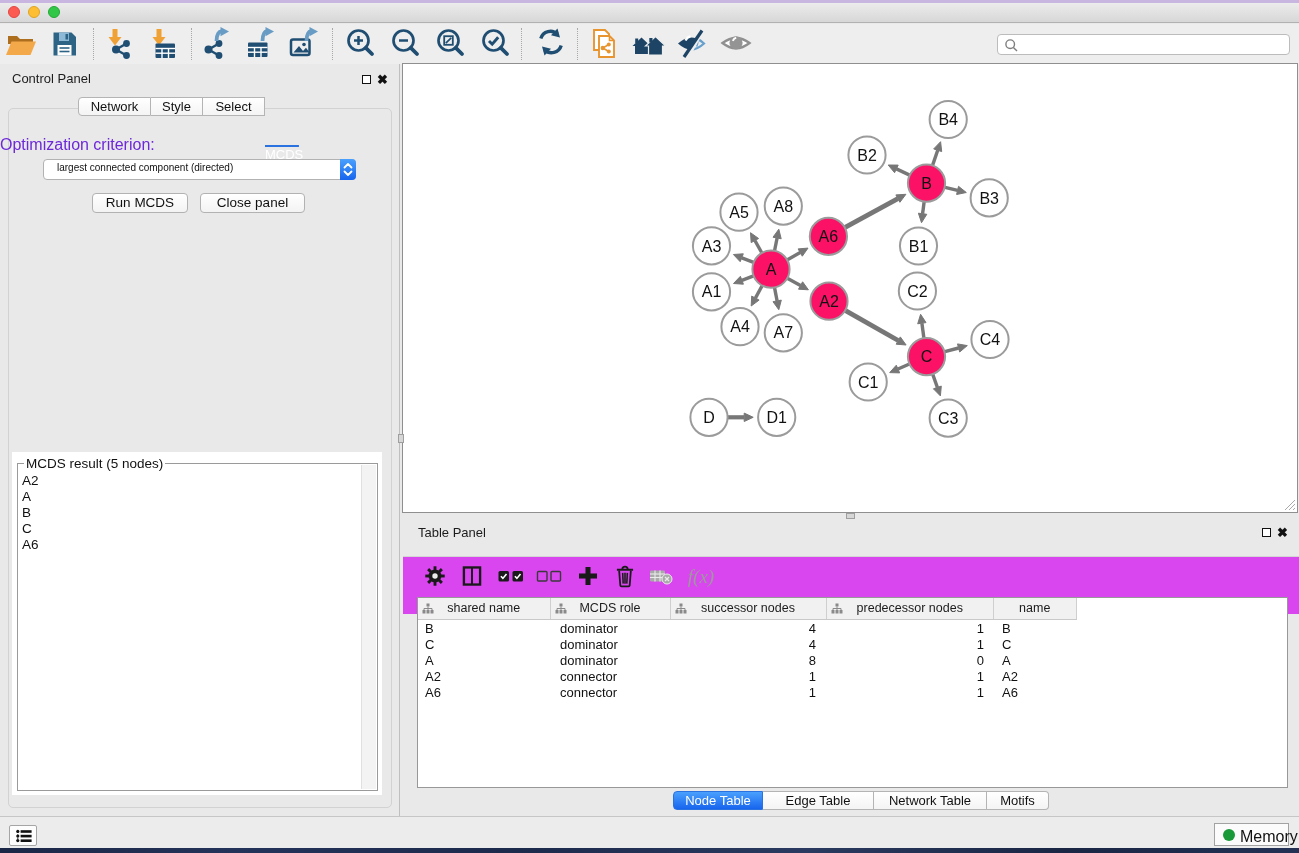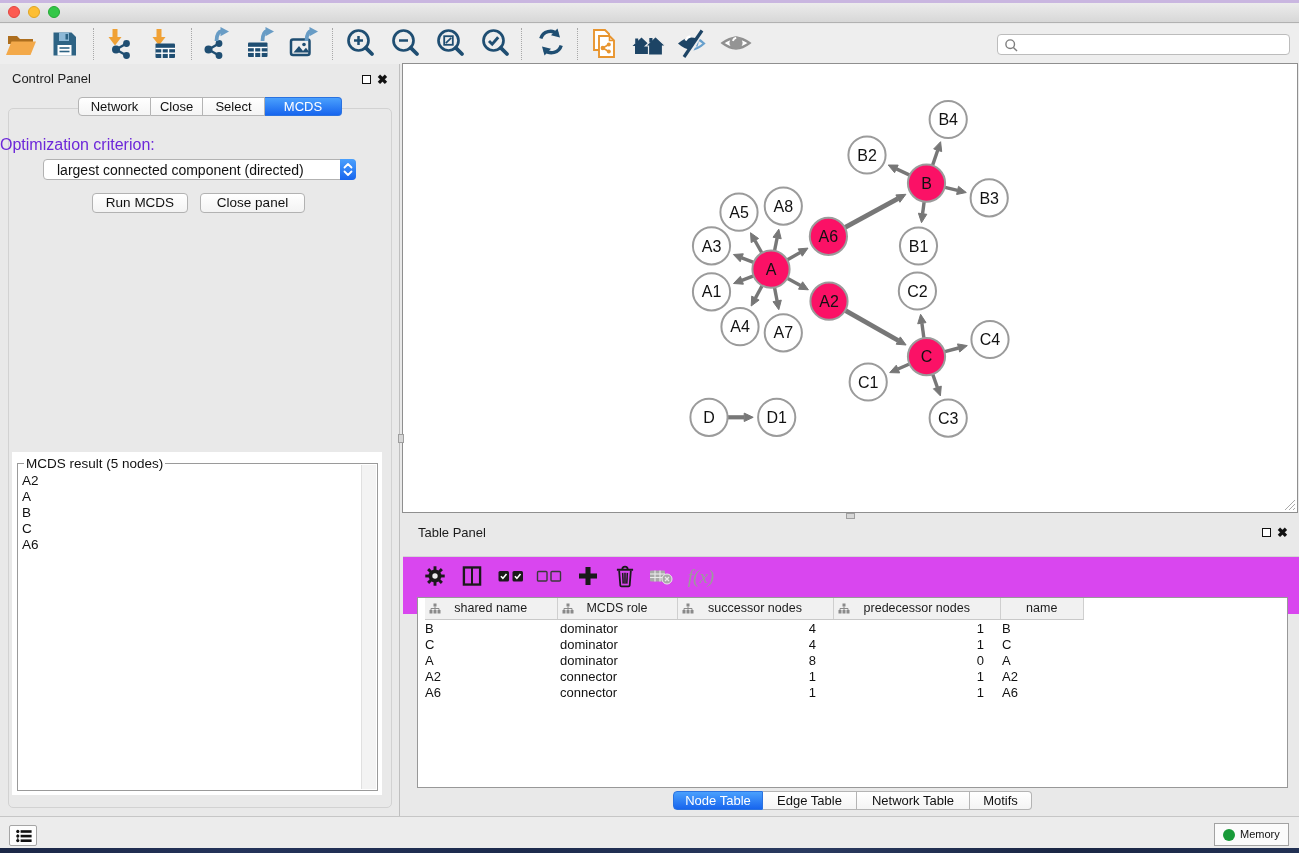--- a/index.html
+++ b/index.html
@@ -36,21 +36,21 @@
 .segs { position:absolute; display:flex; height:19px; }
 .seg { border:1px solid #b4b4b4; border-left:none; background:linear-gradient(#ffffff,#f4f4f4); color:#111;
   font-size:13px; text-align:center; line-height:17px; }
 .seg:first-child { border-left:1px solid #b4b4b4; border-radius:4px 0 0 4px; }
 .seg:last-child { border-radius:0 4px 4px 0; }
 .seg.sel { background:linear-gradient(#4aa0fd,#1765ee); color:#fff; border-color:#2a72e0; }
 
 #opt-label { position:absolute; left:0; width:400px; top:72px; text-align:left; font-size:16px; color:#6d28d9; }
 #dropdown { position:absolute; left:43px; top:95px; width:313px; height:21px; background:#fff;
   border:1px solid #b2b2b2; border-radius:4px; }
-#dropdown .dtext { position:absolute; left:13px; top:2px; font-size:14px; color:#111; }
+#dropdown .dtext { position:absolute; left:13px; top:2px; font-size:10px; color:#111; }
 #dd-btn { position:absolute; right:-1px; top:-1px; width:16px; height:21px; border-radius:0 4px 4px 0;
   background:linear-gradient(#4aa0fd,#1765ee); }
 .btn { position:absolute; height:20px; background:linear-gradient(#ffffff,#f3f3f3); border:1px solid #b2b2b2;
   border-radius:4px; font-size:13.5px; color:#111; text-align:center; line-height:18px; }
 
 #result-back { position:absolute; left:12px; top:388px; width:370px; height:343px; background:#fff; }
 #fieldset { position:absolute; left:17px; top:399px; width:361px; height:328px; border:1px solid #9a9a9a; }
 #fieldset legend { position:absolute; left:6px; top:-8px; background:#fff; font-size:13.5px; color:#111; padding:0 2px; }
 #flist { position:absolute; left:1px; top:9px; right:16px; bottom:1px; background:#fff; font-size:13.5px; color:#111; }
 #flist div { height:16px; line-height:16px; padding-left:3px; }
@@ -63,31 +63,31 @@
 #net-titlebar .title { position:absolute; left:0; right:8px; top:4px; text-align:center; font-size:13px; color:#353535; }
 .tl2 { position:absolute; border-radius:50%; width:11px; height:11px; top:6px; }
 #grip { position:absolute; right:1px; bottom:1px; width:13px; height:13px; }
 .lhandle { position:absolute; background:#d6d6d6; border:1px solid #9f9f9f; }
 
 
 #tpanel { left:403px; top:519px; width:896px; height:296px; background:#e9e9e9; }
 #tpanel .ptitle { position:absolute; left:15px; top:6px; font-size:13px; color:#1c1c1c; }
 #ttoolbar { position:absolute; left:0px; top:37px; width:896px; height:58px; background:#d946ef; border-top:1px solid #d4d4d4; }
 #tblarea { position:absolute; left:14px; top:78px; width:871px; height:191px; background:#fff; border:1px solid #989898; }
-#thead { position:absolute; left:7px; top:0; height:22px; width:659px; background:#f1f1f1; border-bottom:1px solid #c9c9c9; display:flex; }
+#thead { position:absolute; left:0; top:0; height:22px; width:659px; background:#f1f1f1; border-bottom:1px solid #c9c9c9; display:flex; }
 .th { position:relative; border-right:1px solid #cfcfcf; font-size:12.5px; color:#1c1c1c; text-align:center; line-height:21px; }
 .trow { position:absolute; height:16px; font-size:13px; color:#111; line-height:16px; width:100%; }
 .trow span { position:absolute; }
 
 #btabs { left:673px; top:791px; }
 
 
 #statusbar { left:0; top:816px; width:1299px; height:32px; background:#ececec; border-top:1px solid #c6c6c6; }
 #sb-btn { position:absolute; left:9px; top:8px; width:28px; height:21px; background:#fdfdfd; border:1px solid #a5a5a5; border-radius:2px; }
-#mem-btn { position:absolute; left:1214px; top:6px; width:75px; height:23px; background:#fbfbfb; border:1px solid #a2a2a2; font-size:11px; color:#111; }
+#mem-btn { position:absolute; left:1214px; top:6px; width:75px; height:23px; background:#fbfbfb; border:1px solid #a2a2a2; font-size:16px; color:#111; }
 </style>
 </head>
 <body>
 <div class="abs" id="desk-top"></div>
 <div class="abs" id="desk-bottom"></div>
 <div class="abs" id="titlebar">
   <div class="tl" style="left:8px; background:#fc5b52; border:0.5px solid #e24640;"></div>
   <div class="tl" style="left:28px; background:#fdbe33; border:0.5px solid #e0a423;"></div>
   <div class="tl" style="left:48px; background:#33c748; border:0.5px solid #25a835;"></div>
 </div>
@@ -245,23 +245,23 @@
     </div>
 </div>
 
 <div class="abs" id="cpanel">
   <div class="ptitle">Control Panel</div>
   <div class="wsq" style="left:362px; top:11px;"></div>
   <div class="wx" style="left:377px; top:11px;">✖</div>
   <div id="cp-box"></div>
   <div class="segs" style="left:78px; top:33px;">
     <div class="seg" style="width:73px;">Network</div>
-    <div class="seg" style="width:52px;">Close</div>
+    <div class="seg" style="width:52px;">Style</div>
     <div class="seg" style="width:62px;">Select</div>
-    <div class="seg sel" style="width:77px;">MCDS</div>
+    <div class="seg sel" style="width:34px;margin-top:48px;">MCDS</div>
   </div>
   <div id="opt-label">Optimization criterion:</div>
   <div id="dropdown">
     <div class="dtext">largest connected component (directed)</div>
     <div id="dd-btn"><svg width="16" height="21" viewBox="0 0 16 21">
           <g fill="none" stroke="#fff" stroke-width="1.8" stroke-linecap="round" stroke-linejoin="round">
             <path d="M4.5 8.5 L8 5 L11.5 8.5"></path>
             <path d="M4.5 12.5 L8 16 L11.5 12.5"></path>
           </g>
         </svg></div>
@@ -526,21 +526,21 @@
           <span style="left:142px;">connector</span>
           <span style="left:252px; width:146px; text-align:right;">1</span>
           <span style="left:408px; width:158px; text-align:right;">1</span>
           <span style="left:584px;">A6</span>
         </div>
 </div>
   </div>
 </div>
 <div class="segs" id="btabs">
   <div class="seg sel" style="width:90px;">Node Table</div>
-  <div class="seg" style="width:94px;">Edge Table</div>
+  <div class="seg" style="width:111px;">Edge Table</div>
   <div class="seg" style="width:113px;">Network Table</div>
   <div class="seg" style="width:62px;">Motifs</div>
 </div>
 
 <div class="abs" id="statusbar">
   <div id="sb-btn">
       <svg style="position:absolute;left:6px;top:3px;" width="16" height="14" viewBox="0 0 16 14">
         <g fill="#111">
           <circle cx="1.8" cy="2.4" r="1.6"></circle>
           <circle cx="1.8" cy="7" r="1.6"></circle>

